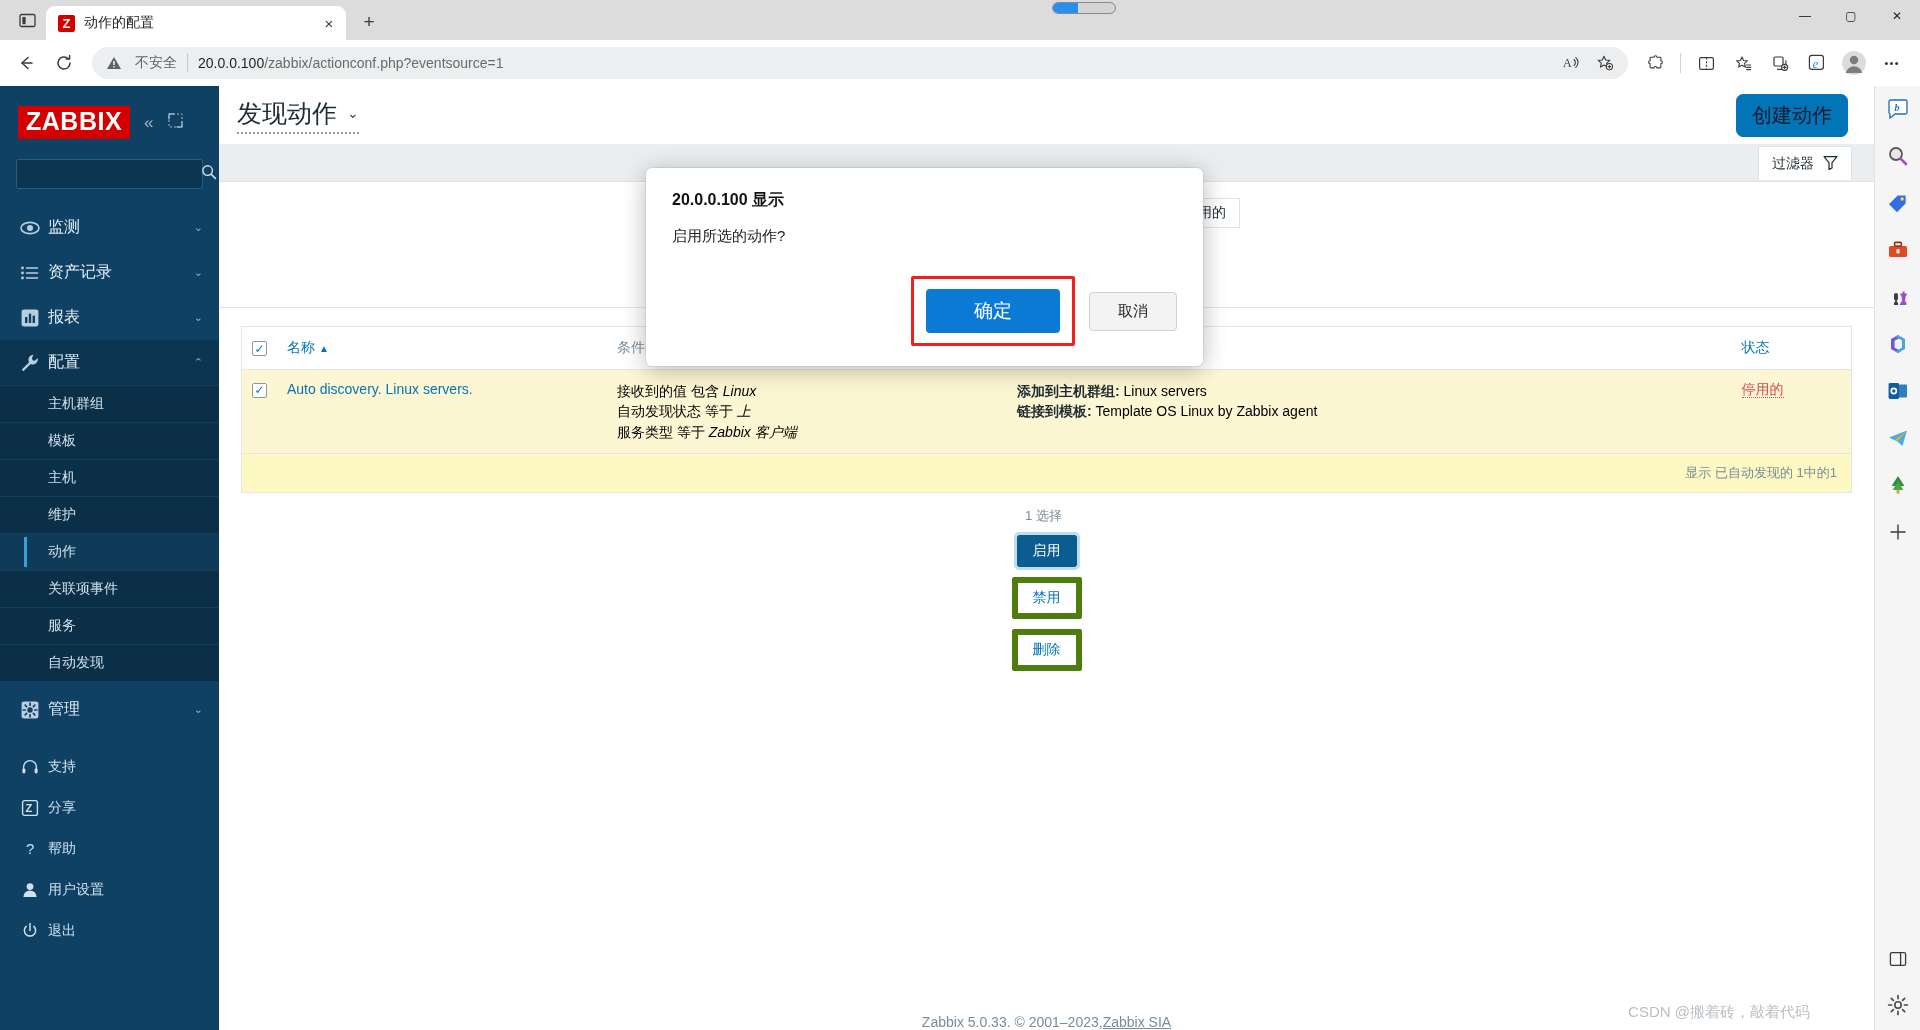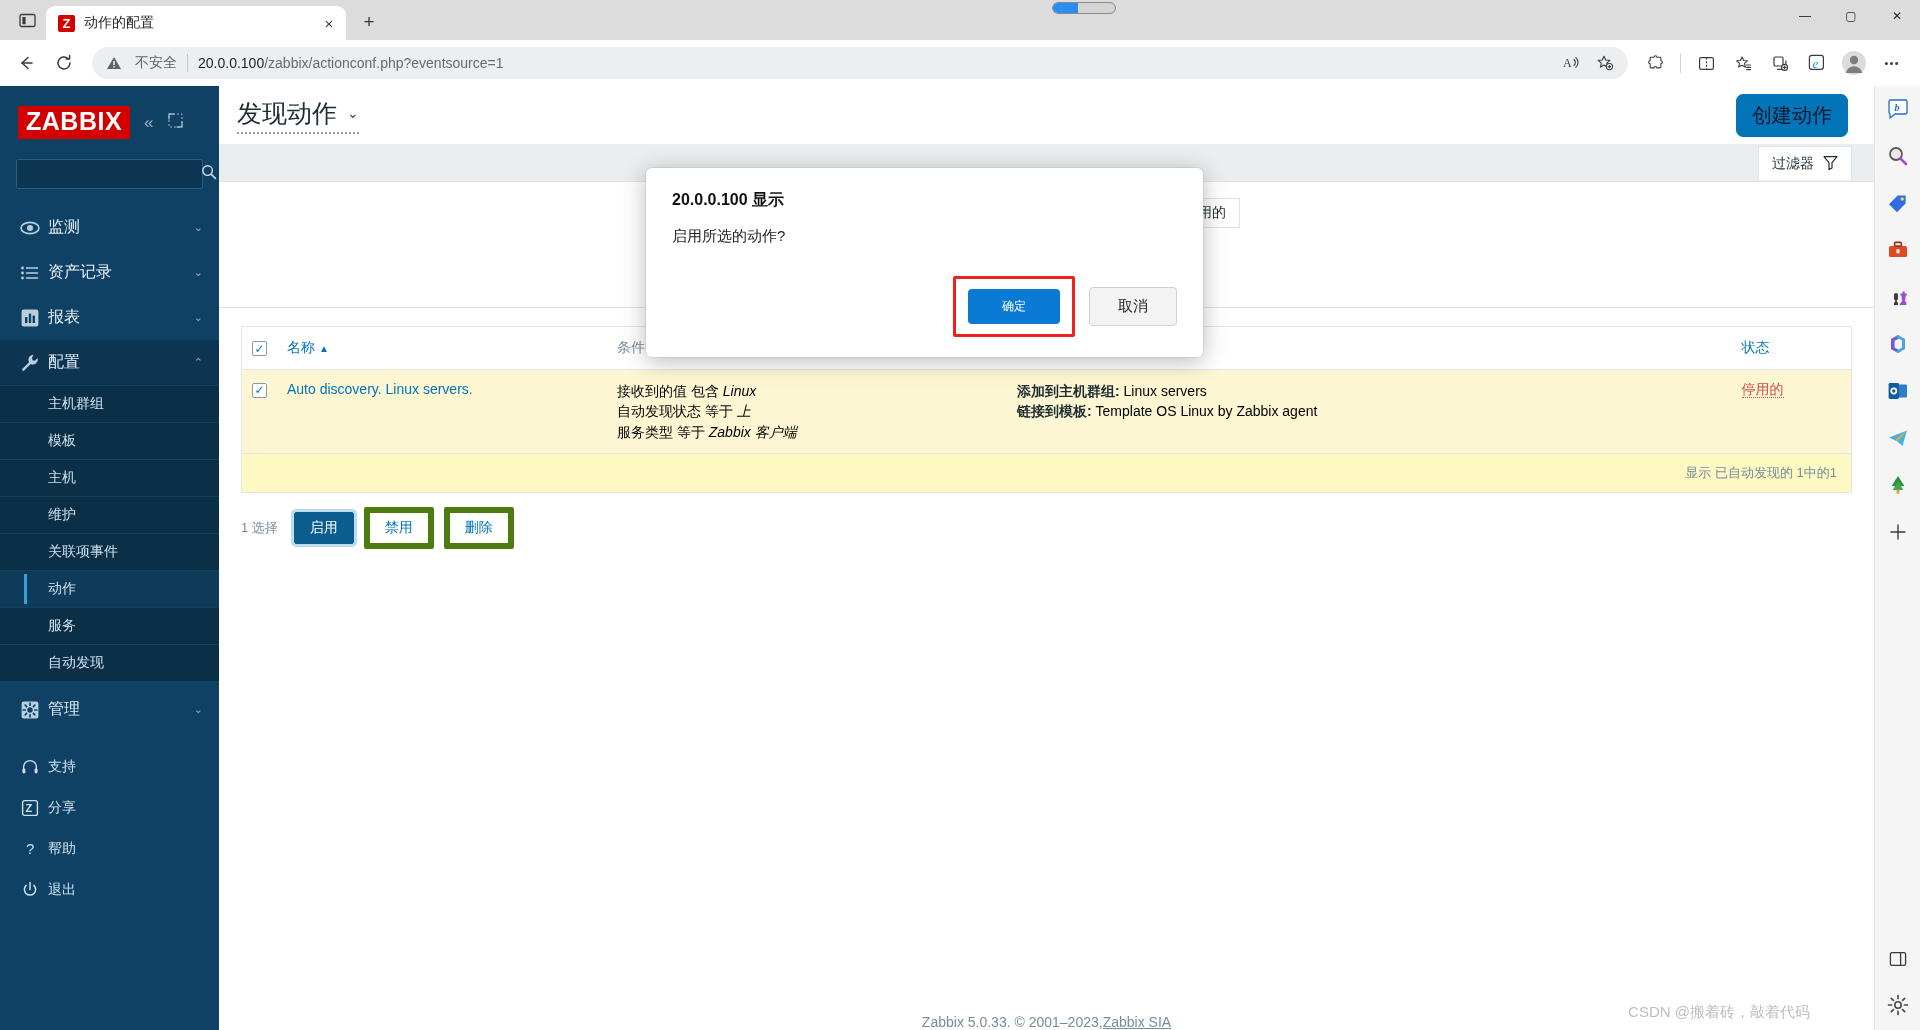--- a/index.html
+++ b/index.html
@@ -188,21 +188,21 @@
   .status-dis { color:#d14c4c; border-bottom:1px dotted #d14c4c; }
   .chk {
     width: 15px; height:15px; border:1px solid #8a9aa5; border-radius:2px; background:#fff;
     display:inline-flex; align-items:center; justify-content:center; color:#0275b8;
     font-size: 12px; line-height:1;
   }
   .table-foot {
     border:1px solid #e3e6e8; border-top:none; background:#fef9c3; padding: 10px 14px;
     text-align:right; font-size:13px; color:#768d9c;
   }
-  .bulk-row { display:flex; align-items:center; gap:10px; padding: 14px 22px 0 22px; }
+  .bulk-row { display:flex; align-items:center; gap:10px; padding: 14px 22px 0 22px; flex-direction: column; }
   .bulk-count { font-size:13px; color:#768d9c; margin-right: 6px; }
   .btn-bulk-on {
     background:#0b5c8f; color:#fff; border:1px solid #0b5c8f; border-radius:2px;
     font-size:14px; padding: 6px 15px; outline: 3px solid #bcdcf0;
     font-family:"Liberation Sans",sans-serif;
   }
   .btn-bulk {
     background:#fff; color:#0275b8; border:6px solid #4d7c0f; border-radius:2px;
     font-size:14px; padding: 6px 15px; font-family:"Liberation Sans",sans-serif;
   }
@@ -236,21 +236,21 @@
   }
   .modal h3 { font-size: 16px; color:#111; margin-bottom: 16px; font-weight:bold;}
   .modal p { font-size: 15px; color:#222; margin-bottom: 30px; }
   .modal-actions { display:flex; justify-content:flex-end; gap: 12px; align-items:center; }
   .hl-box {
     position:relative; padding: 10px 12px; border: 3px solid #f02020; border-radius: 2px;
     margin-right: 2px;
   }
   .btn-ok {
     background:#0b7ad4; color:#fff; border:none; border-radius: 4px;
-    font-size: 12px; padding: 9px 34px; font-family:"Liberation Sans",sans-serif;
+    font-size: 19px; padding: 9px 48px; font-family:"Liberation Sans",sans-serif;
   }
   .btn-cancel {
     background:#f3f3f3; color:#222; border:1px solid #d0d0d0; border-radius: 4px;
     font-size: 15px; padding: 9px 28px; font-family:"Liberation Sans",sans-serif;
   }
 </style>
 </head>
 <body>
 
 <div class="browser">
@@ -451,25 +451,25 @@
             </div>
           <div class="sub-item">
               <span>模板</span>
             </div>
           <div class="sub-item">
               <span>主机</span>
             </div>
           <div class="sub-item">
               <span>维护</span>
             </div>
+          <div class="sub-item sel">
+              <span>动作</span>
+            </div>
           <div class="sub-item">
               <span>关联项事件</span>
-            </div>
-          <div class="sub-item sel">
-              <span>动作</span>
             </div>
           <div class="sub-item">
               <span>服务</span>
             </div>
           <div class="sub-item">
               <span>自动发现</span>
             </div>
         </div>
 
         <div class="nav-item" style="margin-top:6px;">
@@ -505,20 +505,29 @@
           </span>
           <span class="lbl">分享</span>
         </div>
         <div class="nav-item">
           <span class="ico">
             <svg width="18" height="18" viewBox="0 0 18 18">
                 <text x="5" y="14" font-size="15" font-family="Liberation Sans, sans-serif" fill="#cfe1ee">?</text>
               </svg>
           </span>
           <span class="lbl">帮助</span>
+        </div>
+        <div class="nav-item">
+          <span class="ico">
+            <svg width="18" height="18" viewBox="0 0 18 18">
+                <circle cx="9" cy="5.6" r="3.4" fill="#cfe1ee"></circle>
+                <path d="M2.4 16a6.6 6.6 0 0 1 13.2 0z" fill="#cfe1ee"></path>
+              </svg>
+          </span>
+          <span class="lbl">用户设置</span>
         </div>
         <div class="nav-item">
           <span class="ico">
             <svg width="18" height="18" viewBox="0 0 18 18">
                 <path d="M5.2 4.4a5.6 5.6 0 1 0 7.6 0" fill="none" stroke="#cfe1ee" stroke-width="1.5" stroke-linecap="round"></path>
                 <path d="M9 1.6v7" stroke="#cfe1ee" stroke-width="1.5" stroke-linecap="round"></path>
               </svg>
           </span>
           <span class="lbl">退出</span>
         </div>

